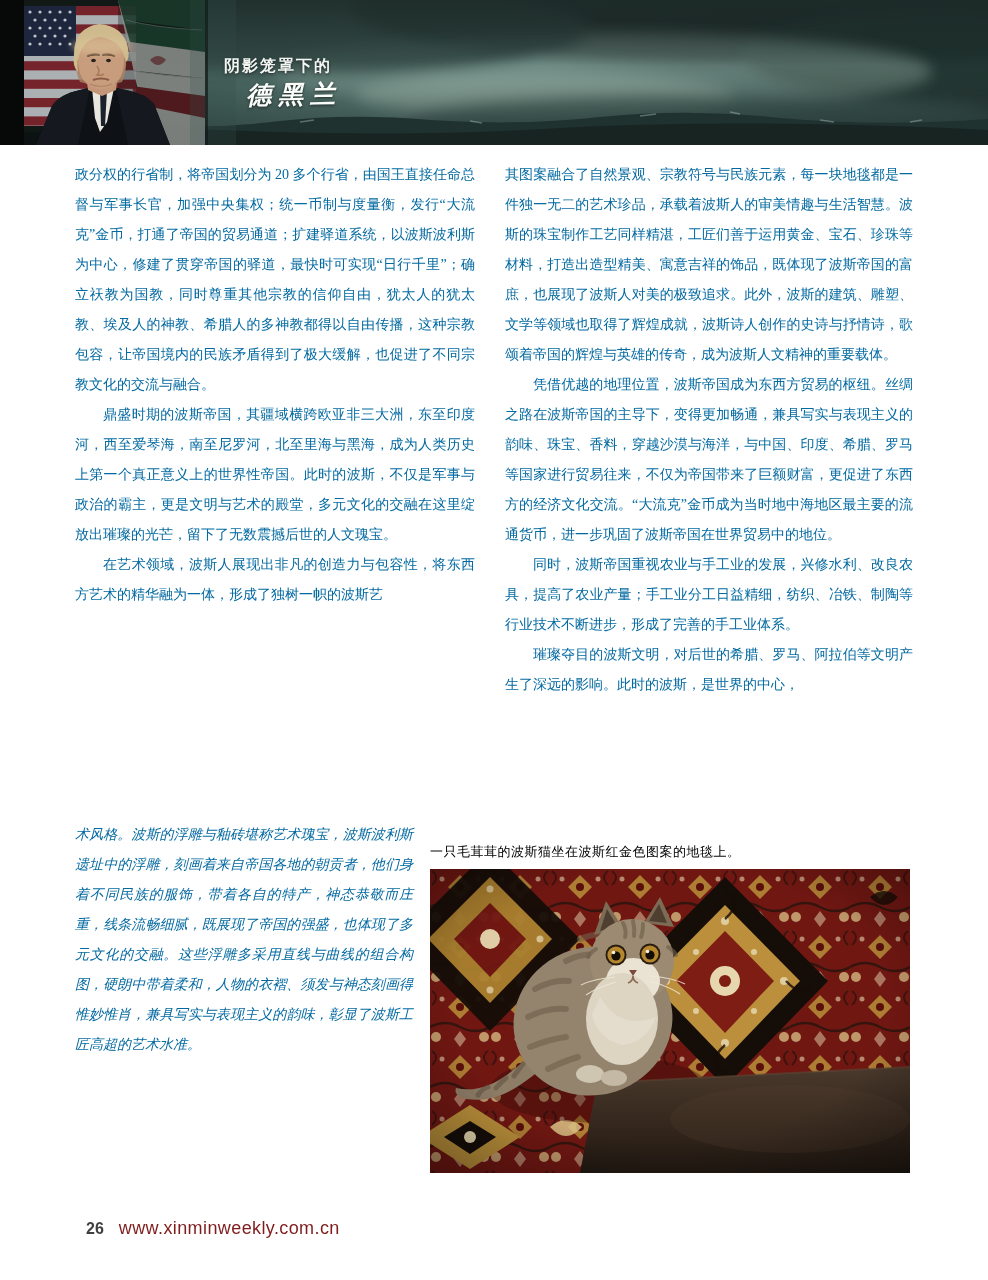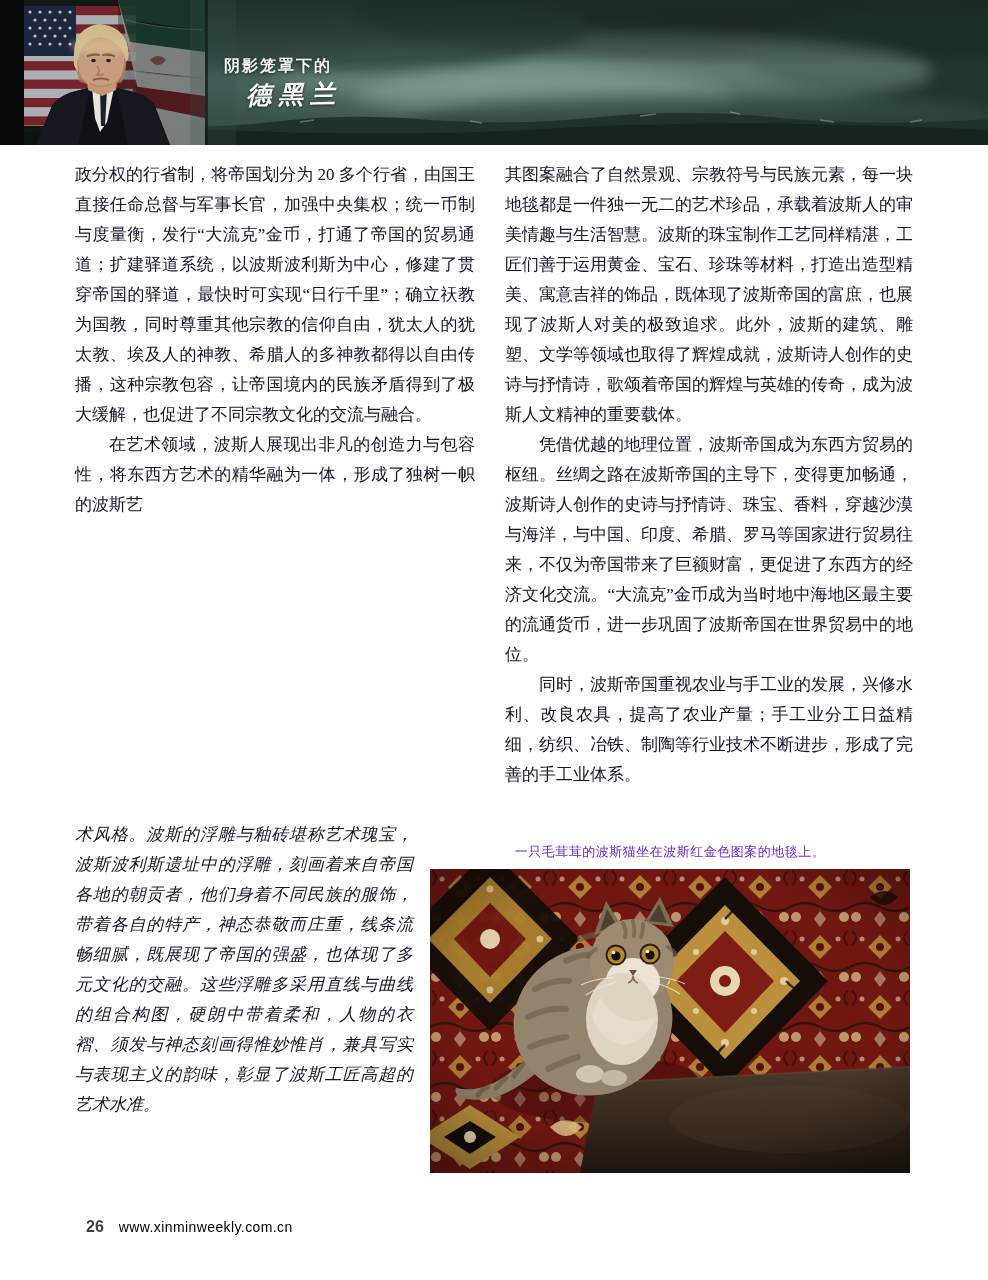--- a/index.html
+++ b/index.html
@@ -17,41 +17,41 @@
     letter-spacing:2px;font-family:"Liberation Sans","DejaVu Sans",sans-serif;
     text-shadow:0 1px 3px rgba(0,0,0,.55);
   }
   .title{
     position:absolute;left:246px;top:78px;color:#fbfdfb;font-size:25px;font-weight:bold;
     font-style:italic;letter-spacing:7px;font-family:"DejaVu Serif","Liberation Serif",serif;
     text-shadow:0 1px 3px rgba(0,0,0,.6);transform:rotate(-1deg);
   }
 
   
-  .col{position:absolute;color:#0f172a;font-size:17px;line-height:30px;text-align:justify;}
+  .col{position:absolute;color:#0369a1;font-size:14px;line-height:30px;text-align:justify;}
   .col p{margin:0;text-indent:2em;}
   .col p.no-indent{text-indent:0;}
   .colA{left:75px;top:160px;width:400px;}
   .colB{left:75px;top:820px;width:338px;font-style:italic;}
   .colR{left:505px;top:160px;width:408px;}
 
   
   .caption{
-    position:absolute;left:430px;top:843px;width:480px;color:#6d28d9;font-size:13px;
-    font-family:"Liberation Sans","DejaVu Sans",sans-serif;letter-spacing:.5px;text-align:center;
+    position:absolute;left:430px;top:843px;width:480px;color:#000000;font-size:13px;
+    font-family:"Liberation Sans","DejaVu Sans",sans-serif;letter-spacing:.5px;
   }
   .photo{position:absolute;left:430px;top:869px;width:480px;height:304px;}
 
   
   .footer{
     position:absolute;left:78px;top:1218px;display:flex;align-items:baseline;gap:15px;
     font-family:"Liberation Sans","DejaVu Sans",sans-serif;
   }
   .page-num{font-size:16px;color:#3f3f3f;font-weight:600;padding-left:8px;}
-  .site{font-size:14px;color:#000000;letter-spacing:.4px;}
+  .site{font-size:18px;color:#7f1d1d;letter-spacing:.4px;}
 </style>
 </head>
 <body>
 
 <div class="page">
 
   <header class="banner">
     <svg width="988" height="145" viewBox="0 0 988 145">
       <defs>
         <linearGradient id="sky" x1="0" y1="0" x2="1" y2="0">
@@ -184,31 +184,33 @@
         <rect x="190" y="0" width="46" height="145" fill="#35504b" opacity="0.25"></rect>
       </g>
     </svg>
     <div class="kicker">阴影笼罩下的</div>
     <div class="title">德黑兰</div>
   </header>
 
   <main>
     <section class="col colA">
       <p class="no-indent">政分权的行省制，将帝国划分为 20 多个行省，由国王直接任命总督与军事长官，加强中央集权；统一币制与度量衡，发行“大流克”金币，打通了帝国的贸易通道；扩建驿道系统，以波斯波利斯为中心，修建了贯穿帝国的驿道，最快时可实现“日行千里”；确立祆教为国教，同时尊重其他宗教的信仰自由，犹太人的犹太教、埃及人的神教、希腊人的多神教都得以自由传播，这种宗教包容，让帝国境内的民族矛盾得到了极大缓解，也促进了不同宗教文化的交流与融合。</p>
+      <p>鼎盛时期的波斯帝国，其疆域横跨欧亚非三大洲，东至印度河，西至爱琴海，南至尼罗河，北至里海与黑海，成为人类历史上第一个真正意义上的世界性帝国。此时的波斯，不仅是军事与政治的霸主，更是文明与艺术的殿堂，多元文化的交融在这里绽放出璀璨的光芒，留下了无数震撼后世的人文瑰宝。</p>
       <p>在艺术领域，波斯人展现出非凡的创造力与包容性，将东西方艺术的精华融为一体，形成了独树一帜的波斯艺</p>
     </section>
 
     <section class="col colB">
       <p class="no-indent">术风格。波斯的浮雕与釉砖堪称艺术瑰宝，波斯波利斯遗址中的浮雕，刻画着来自帝国各地的朝贡者，他们身着不同民族的服饰，带着各自的特产，神态恭敬而庄重，线条流畅细腻，既展现了帝国的强盛，也体现了多元文化的交融。这些浮雕多采用直线与曲线的组合构图，硬朗中带着柔和，人物的衣褶、须发与神态刻画得惟妙惟肖，兼具写实与表现主义的韵味，彰显了波斯工匠高超的艺术水准。</p>
     </section>
 
     <section class="col colR">
       <p class="no-indent">其图案融合了自然景观、宗教符号与民族元素，每一块地毯都是一件独一无二的艺术珍品，承载着波斯人的审美情趣与生活智慧。波斯的珠宝制作工艺同样精湛，工匠们善于运用黄金、宝石、珍珠等材料，打造出造型精美、寓意吉祥的饰品，既体现了波斯帝国的富庶，也展现了波斯人对美的极致追求。此外，波斯的建筑、雕塑、文学等领域也取得了辉煌成就，波斯诗人创作的史诗与抒情诗，歌颂着帝国的辉煌与英雄的传奇，成为波斯人文精神的重要载体。</p>
-      <p>凭借优越的地理位置，波斯帝国成为东西方贸易的枢纽。丝绸之路在波斯帝国的主导下，变得更加畅通，波斯诗人创作的史诗与抒情诗、珠宝、香料，穿越沙漠与海洋，与中国、印度、希腊、罗马等国家进行贸易往来，不仅为帝国带来了巨额财富，更促进了东西方的经济文化交流。“大流克”金币成为当时地中海地区最主要的流通货币，进一步巩固了波斯帝国在世界贸易中的地位。</p>
+      <p>凭借优越的地理位置，波斯帝国成为东西方贸易的枢纽。丝绸之路在波斯帝国的主导下，变得更加畅通，兼具写实与表现主义的韵味、珠宝、香料，穿越沙漠与海洋，与中国、印度、希腊、罗马等国家进行贸易往来，不仅为帝国带来了巨额财富，更促进了东西方的经济文化交流。“大流克”金币成为当时地中海地区最主要的流通货币，进一步巩固了波斯帝国在世界贸易中的地位。</p>
       <p>同时，波斯帝国重视农业与手工业的发展，兴修水利、改良农具，提高了农业产量；手工业分工日益精细，纺织、冶铁、制陶等行业技术不断进步，形成了完善的手工业体系。</p>
+      <p>璀璨夺目的波斯文明，对后世的希腊、罗马、阿拉伯等文明产生了深远的影响。此时的波斯，是世界的中心，</p>
     </section>
 
     <div class="caption">一只毛茸茸的波斯猫坐在波斯红金色图案的地毯上。</div>
 
     <svg class="photo" width="480" height="304" viewBox="0 0 480 304">
       <defs>
         <pattern id="carpetTile" width="60" height="60" patternUnits="userSpaceOnUse">
           <rect width="60" height="60" fill="#701712"></rect>
           <path d="M30 6 L42 18 L30 30 L18 18 Z" fill="#b98f3a" opacity="0.85"></path>
           <circle cx="30" cy="18" r="4" fill="#5a0f0b"></circle>

